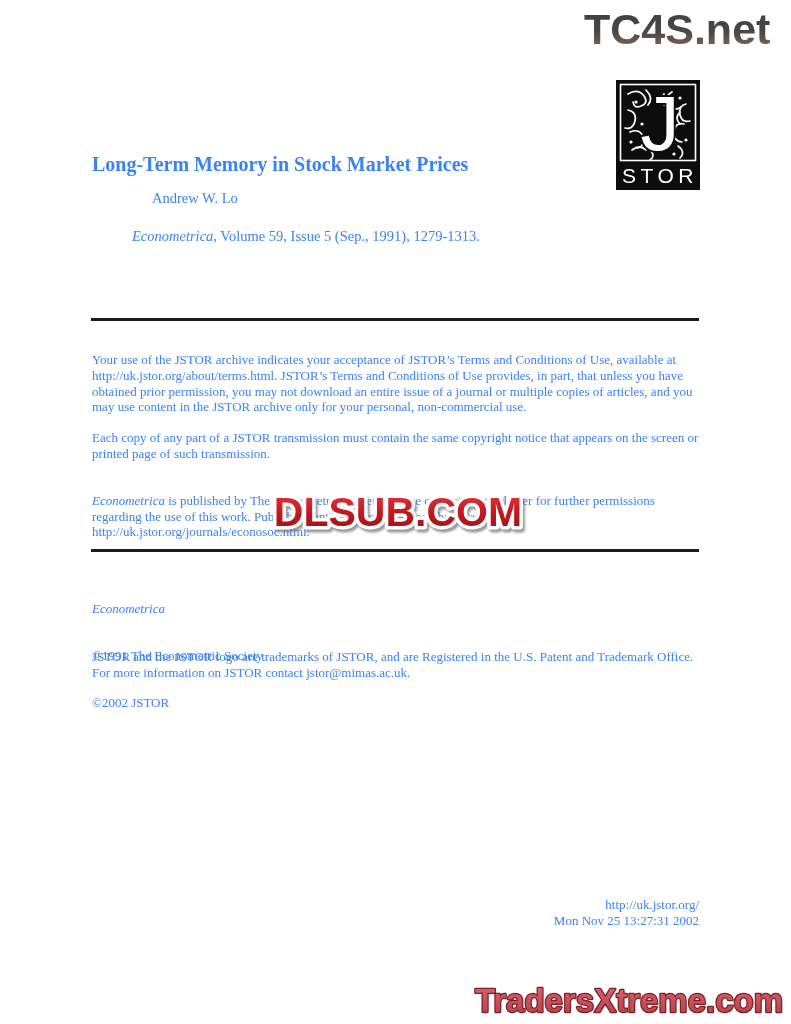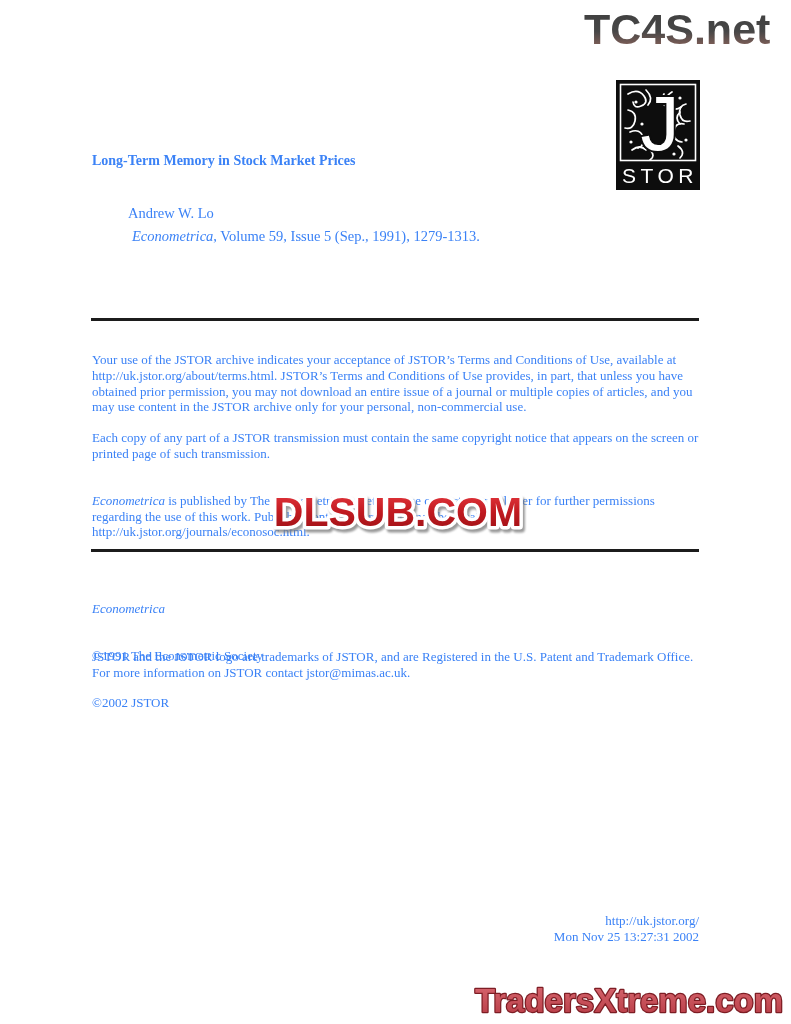--- a/index.html
+++ b/index.html
@@ -2,26 +2,26 @@
 <html><head>
 <meta charset="utf-8">
 <style>
   html,body { margin:0; padding:0; background:#ffffff; }
   .page {
     position:relative; width:791px; height:1024px; background:#ffffff;
     font-family:"Liberation Serif", serif; color:#3b82f6; overflow:hidden;
   }
   .abs { position:absolute; }
   .body-text { font-size:13px; line-height:15.8px; white-space:pre-line; }
-  .title { font-size:14px; font-weight:bold; }
+  .title { font-size:20px; font-weight:bold; }
   .byline { font-size:14.5px; }
   .stable { font-size:13px; line-height:16px; white-space:pre-line; }
   .rule { background:#1c1c1c; height:3px; width:608px; }
   .it { font-style:italic; }
-  .footer { font-size:13px; line-height:16px; text-align:right; width:300px;margin-top:16px; }
+  .footer { font-size:13px; line-height:16px; text-align:right; width:300px; }
   svg text { font-family:"Liberation Sans", sans-serif; }
 </style>
 </head>
 <body>
 
 <div class="page">
 
   <svg class="abs" style="left:584px; top:1px;" width="205" height="56" viewBox="0 0 205 56">
     <defs>
       <linearGradient id="gTop" x1="0" y1="0" x2="0" y2="1">
@@ -57,21 +57,21 @@
       <circle cx="15" cy="62" r="1.6"></circle>
       <circle cx="58" cy="74" r="1.6"></circle>
       <circle cx="26" cy="44" r="1.6"></circle>
     </g>
     <text x="44" y="70" text-anchor="middle" font-family="Liberation Serif, serif" font-size="78" fill="#ffffff" stroke="#0d0d0d" stroke-width="4" paint-order="stroke">J</text>
     <text x="44" y="103" text-anchor="middle" font-family="Liberation Serif, serif" font-size="21" letter-spacing="4.5" fill="#ffffff">STOR</text>
   </svg>
 
   <div class="abs title" style="left:92px; top:153px;">Long-Term Memory in Stock Market Prices</div>
 
-  <div class="abs byline" style="left:128px; top:190px;margin-top:15px;">Andrew W. Lo</div>
+  <div class="abs byline" style="left:152px; top:190px;">Andrew W. Lo</div>
 
   <div class="abs byline" style="left:132px; top:228px;">
     <span class="it">Econometrica</span><span>, Volume 59, Issue 5 (Sep., 1991), 1279-1313.</span>
   </div>
 
 
   <div class="abs rule" style="left:91px; top:318px;"></div>
 
   <div class="abs body-text" style="left:92px; top:430px; width:620px;">Each copy of any part of a JSTOR transmission must contain the same copyright notice that appears on the screen or
 printed page of such transmission.</div>

